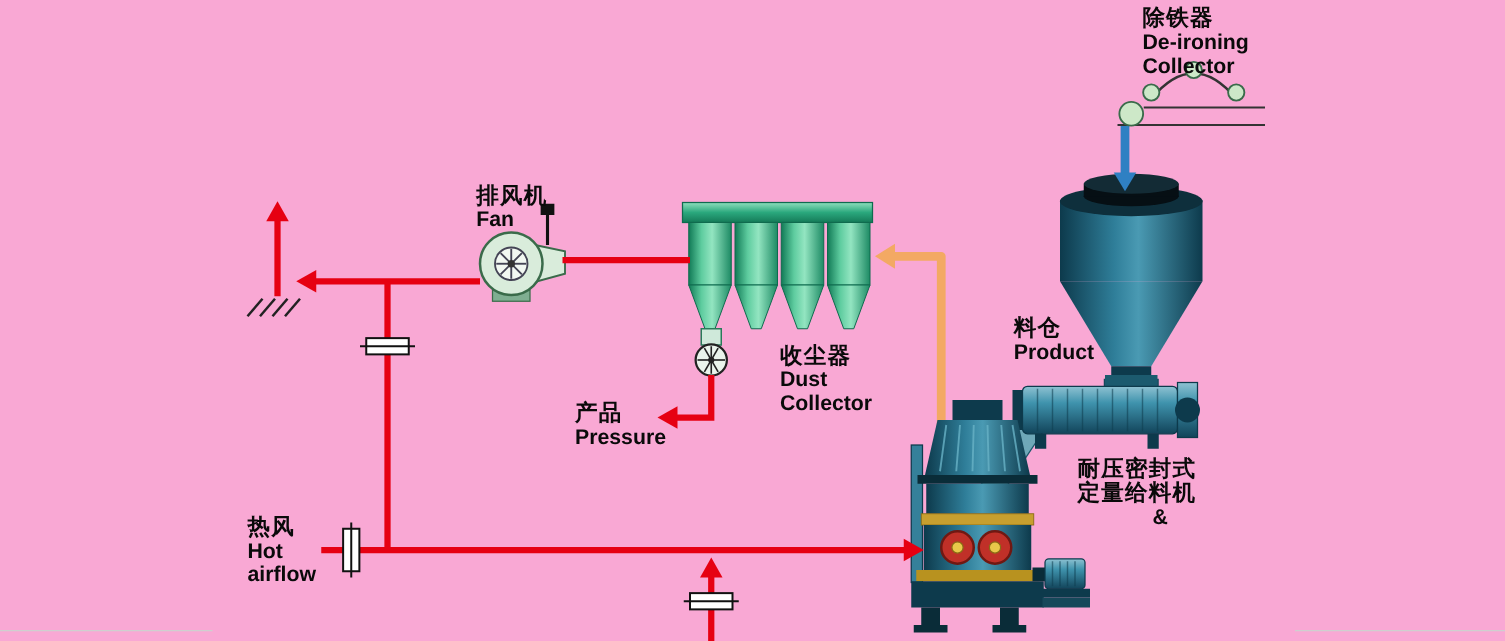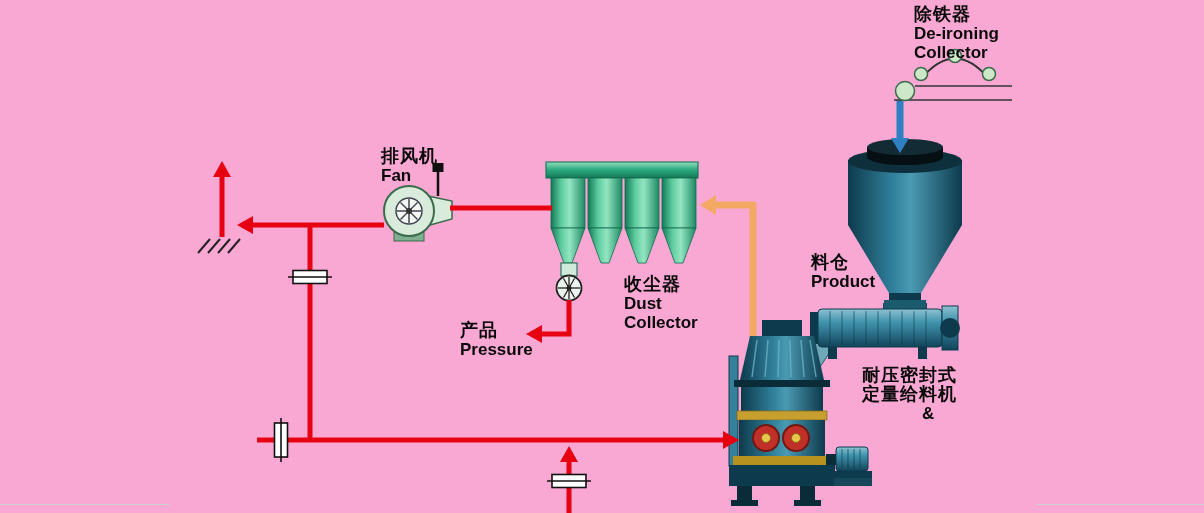--- a/index.html
+++ b/index.html
@@ -235,20 +235,25 @@
   <div class="zh">收尘器</div>
   <div>Dust</div>
   <div>Collector</div>
 </div>
 
 <div class="label" style="left:460px;top:321px">
   <div class="zh">产品</div>
   <div>Pressure</div>
 </div>
 
+<div class="label" style="left:198px;top:412px">
+  <div class="zh">热风</div>
+  <div>Hot</div>
+  <div>airflow</div>
+</div>
 
 <div class="label" style="left:862px;top:366px">
   <div class="zh">耐压密封式</div>
   <div class="zh">定量给料机</div>
   <div class="indent-amp">&amp;</div>
 </div>
 
 <div class="baseline" style="left:0;top:504px;width:170px"></div>
 <div class="baseline" style="left:1036px;top:504px;width:168px"></div>
 

